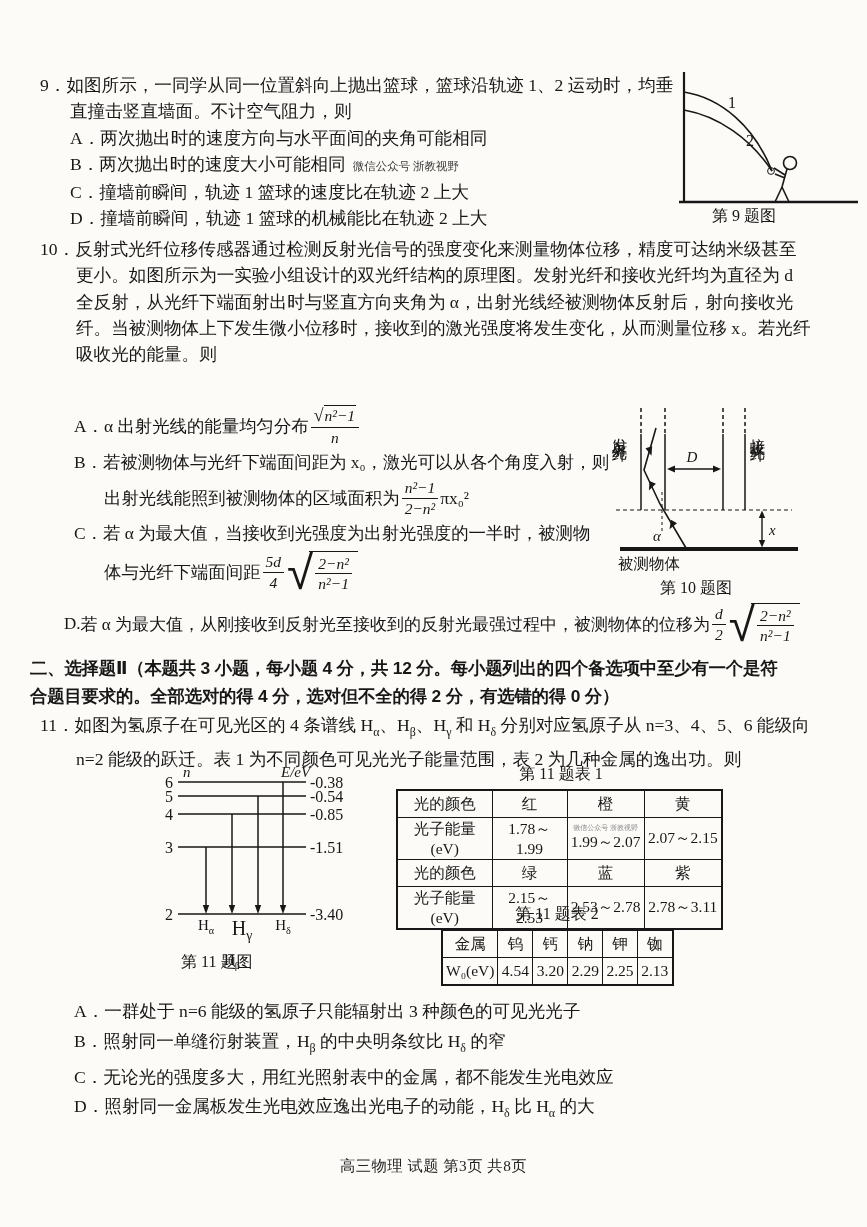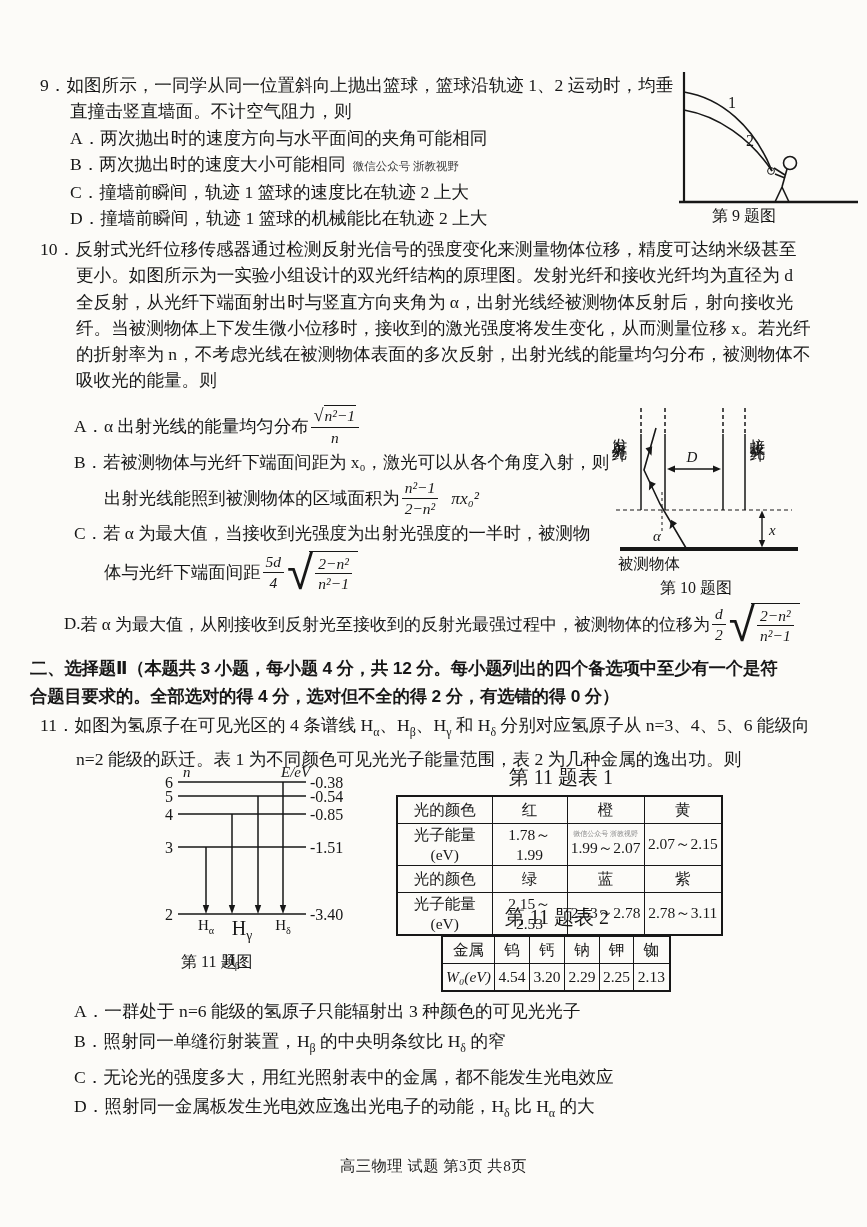--- a/index.html
+++ b/index.html
@@ -19,22 +19,22 @@
   .bigsqrt{display:inline-flex;align-items:center;margin:0 1px;}
   .bs-sign{font-size:48px;line-height:.72;margin-right:-4px;font-family:"DejaVu Sans",sans-serif;font-weight:300;}
   .bs-body{border-top:1.6px solid #171717;padding:3px 4px 1px;}
   .sec-head{font-family:"Liberation Sans","DejaVu Sans",sans-serif;font-weight:700;font-size:17.4px;line-height:28px;letter-spacing:-0.2px;}
   .wm-inline{font-size:11.5px;color:#3c3c3c;margin-left:7px;}
   .wm-cell{display:block;font-size:7px;line-height:7px;color:#8d8d8d;}
   .figcap{font-size:16px;white-space:nowrap;}
   .vtext{writing-mode:vertical-rl;text-orientation:upright;letter-spacing:3px;font-size:15.5px;line-height:1;}
   .dtable{border-collapse:collapse;border:2px solid #171717;}
   .dtable td{border:1.4px solid #171717;text-align:center;font-size:15.5px;padding:1px 3px;height:24px;}
-  .it{font-style:italic;margin-left:11px;}
-  .tl{text-align:center;font-size:20px;margin-bottom:4px;white-space:nowrap;}
+  .it{}
+  .tl{text-align:center;font-size:16px;margin-bottom:4px;white-space:nowrap;}
   .opt29{line-height:29.5px;font-size:17.6px;}
   .footer{width:100%;text-align:center;font-size:15.3px;color:#222;letter-spacing:.5px;}
   svg{display:block;}
   svg line,svg path,svg polyline,svg circle{stroke:#171717;fill:none;}
   svg polygon{fill:#171717;stroke:none;}
   svg text{fill:#171717;stroke:none;font-family:"Liberation Serif","DejaVu Serif",serif;}
   sub{font-size:.68em;}
 </style>
 </head>
 <body>
@@ -85,21 +85,20 @@
     <span class="abs figcap" style="left:8px;top:142px;width:120px;text-align:center;">第 9 题图</span>
   </div>
 
   <div class="abs fs" style="left:40px;top:236px;width:804px;">
     <div class="line">
       <span>10．</span><span>反射式光纤位移传感器通过检测反射光信号的强度变化来测量物体位移，精度可达纳米级甚至</span>
     </div>
     <div class="line ind36">更小。如图所示为一实验小组设计的双光纤结构的原理图。发射光纤和接收光纤均为直径为 d</div>
     <div class="line ind36">全反射，从光纤下端面射出时与竖直方向夹角为 α，出射光线经被测物体反射后，射向接收光</div>
     <div class="line ind36">纤。当被测物体上下发生微小位移时，接收到的激光强度将发生变化，从而测量位移 x。若光纤</div>
-    <div class="line ind36">的折射率为 n，不考虑光线在被测物体表面的多次反射，出射光线的能量均匀分布，被测物体不</div>
     <div class="line ind36">吸收光的能量。则</div>
   </div>
 
   <div class="abs" style="left:74px;top:402px;width:792px;font-size:17.4px;">
     <div class="fline" style="height:48px;">
       <span>A．</span>
         <span>α 出射光线的能量均匀分布</span>
         <span class="frac">
           <span class="fnum"><span class="rad-sign">√</span><span class="rad-body">n²−1</span></span>
           <span class="fden">n</span>

